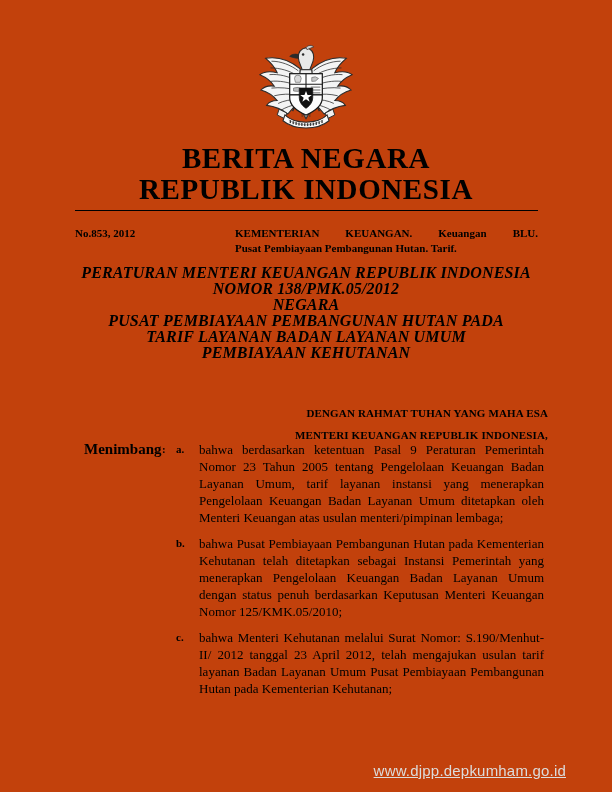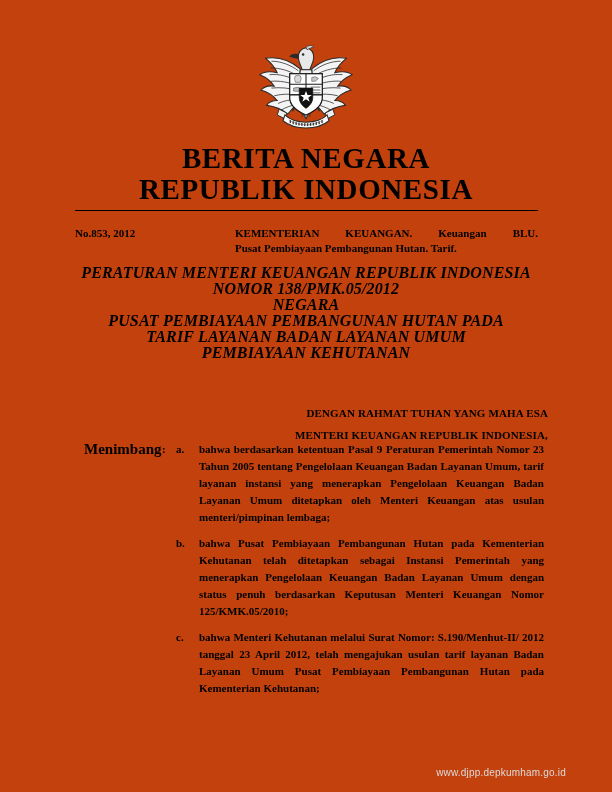--- a/index.html
+++ b/index.html
@@ -157,42 +157,43 @@
   }
   .clause:last-child { margin-bottom: 0; }
   .clause-marker {
     flex: 0 0 23px;
     font-weight: bold;
     font-size: 11px;
     line-height: 17px;
   }
   .clause-body {
     flex: 1 1 auto;
-    font-weight: bold;
-    font-size: 11px;
+    font-weight: normal;
+    font-size: 13px;
     line-height: 17px;
     text-align: justify;
     text-align-last: left;
     hyphens: none;
   }
 
   
   .footer-watermark {
     position: absolute;
     top: 762px;
     left: 0;
     width: 612px;
     text-align: right;
     padding-right: 46px;
     box-sizing: border-box;
   }
   .footer-watermark span {
     font-family: "Liberation Sans", "DejaVu Sans", sans-serif;
-    font-size: 10px;
+    font-size: 15px;
     color: #dcdcdc;
+    text-decoration: underline;
     text-decoration-color: #dcdcdc;
     letter-spacing: 0.2px;
     text-align: right;
   }
 </style>
 </head>
 <body>
 
 <div class="page">
 

